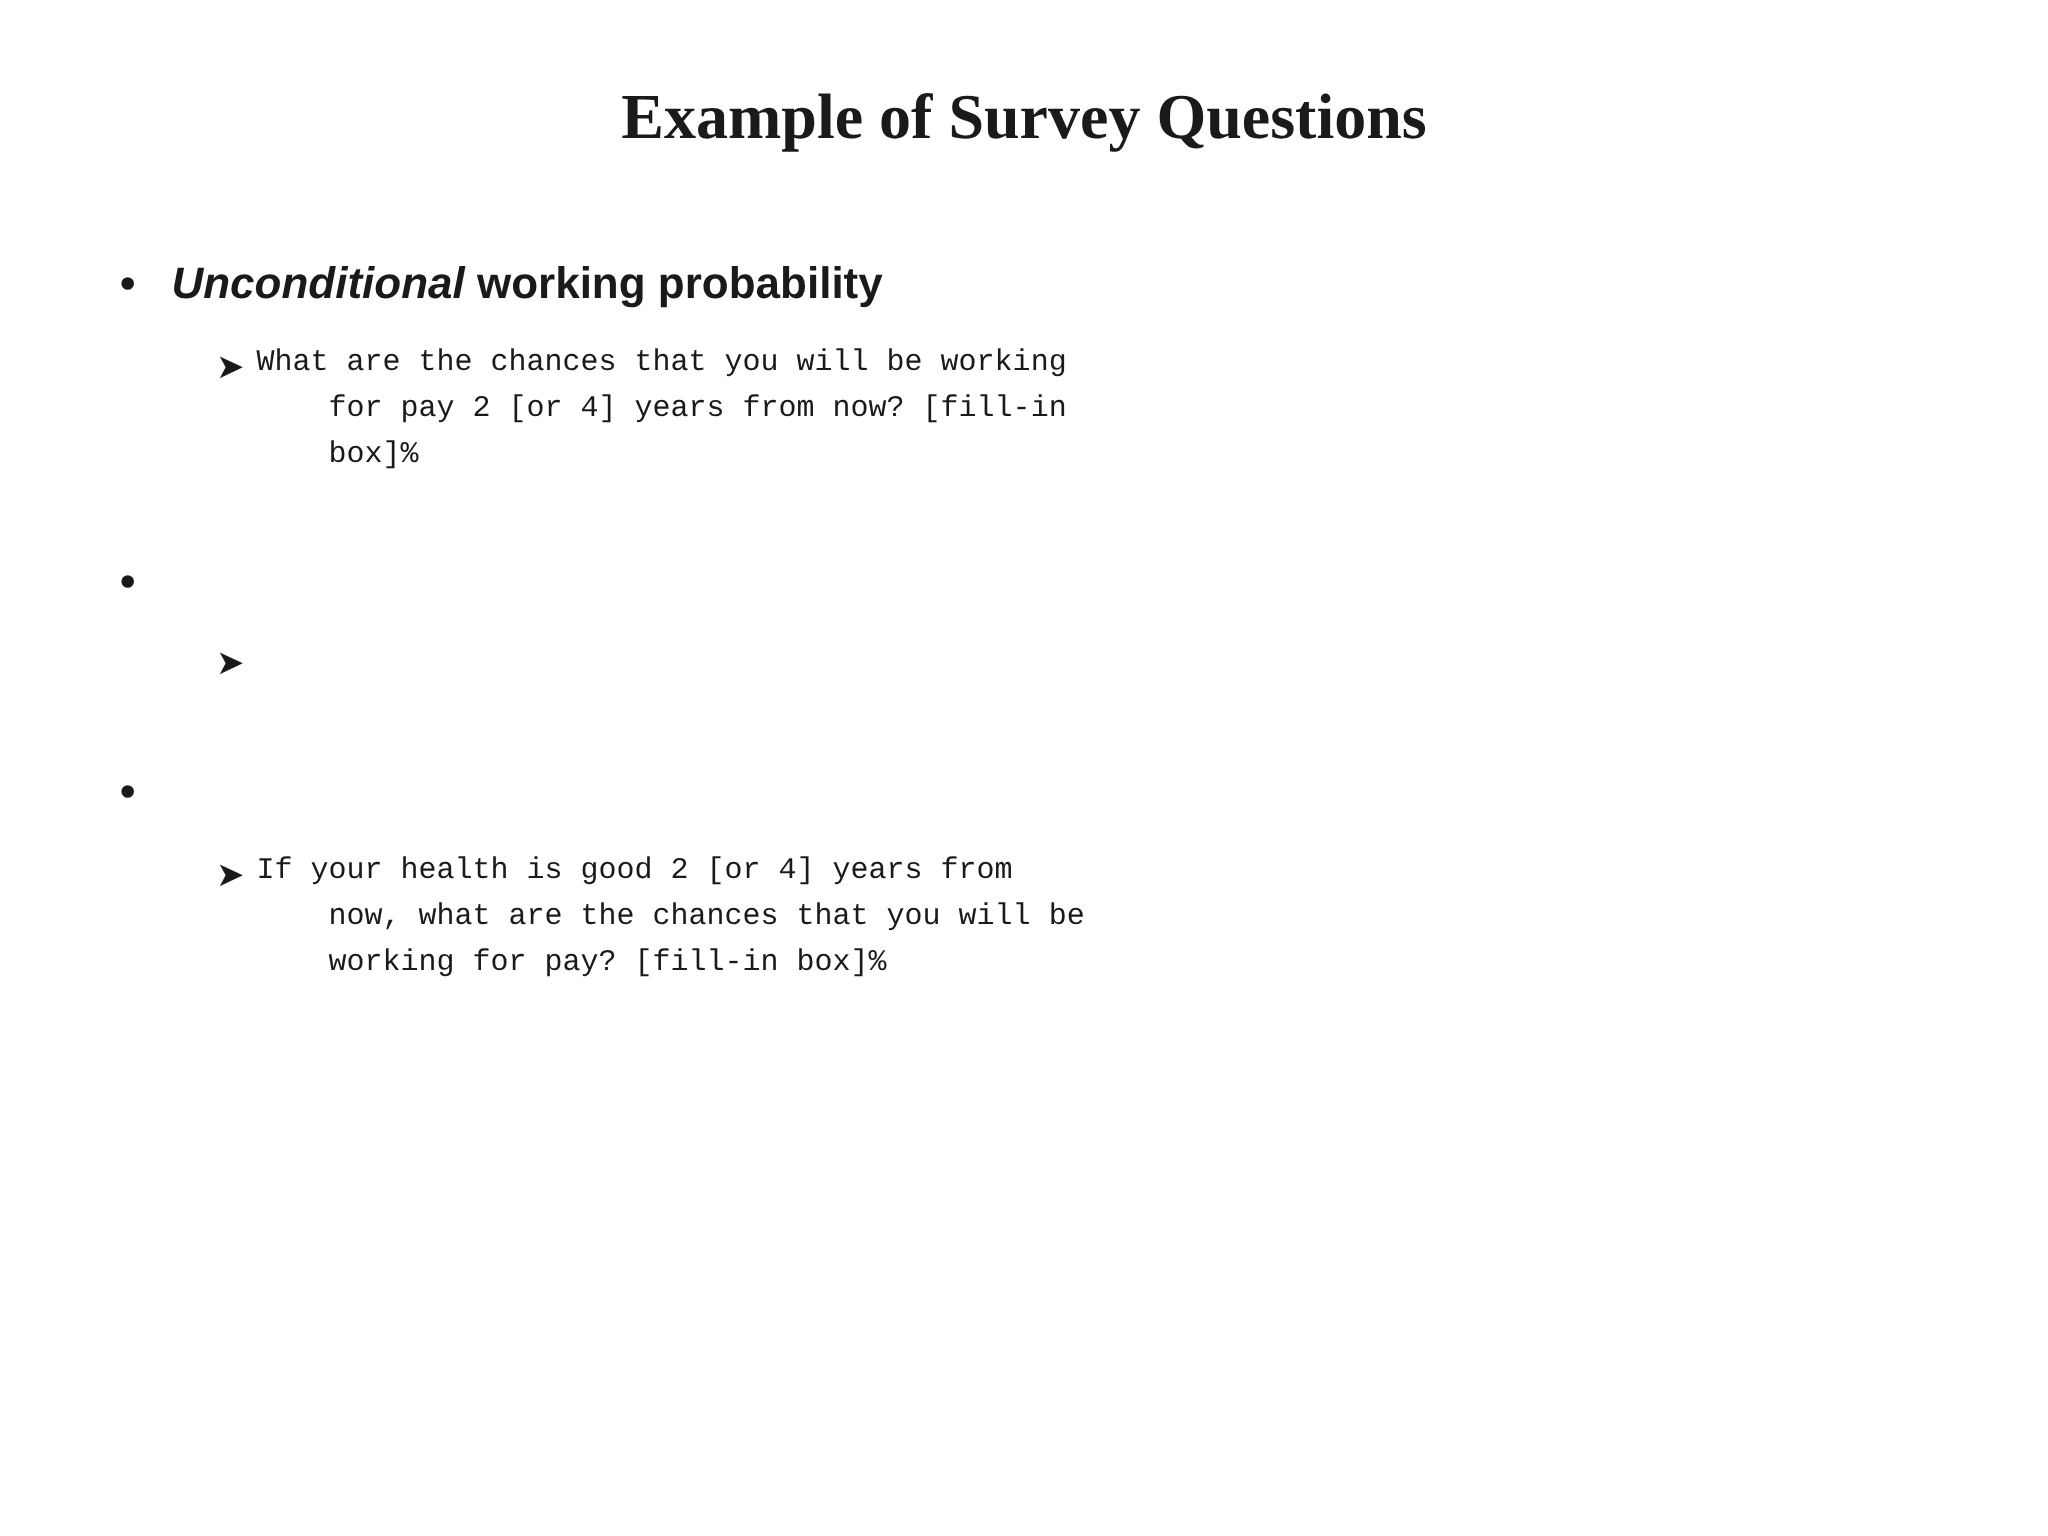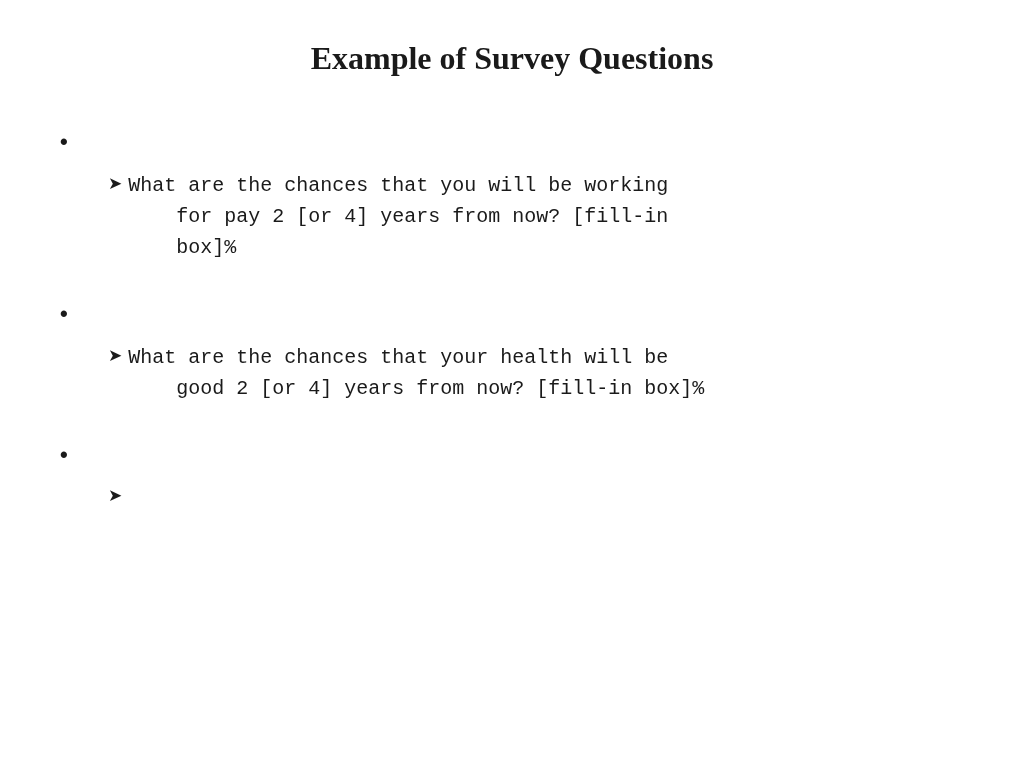--- a/index.html
+++ b/index.html
@@ -80,54 +80,57 @@
       font-size: 17px;
       color: #1a1a1a;
       margin-right: 6px;
       flex-shrink: 0;
       margin-top: 1px;
       line-height: 1.5;
     }
 
     .sub-text {
       font-family: 'Courier New', Courier, monospace;
-      font-size: 20px;
+      font-size: 15px;
       color: #1a1a1a;
       line-height: 1.55;
     }
   </style>
 </head>
 <body>
 
 <h1 class="page-title">Example of Survey Questions</h1>
 
 <div class="content">
 
   <div class="bullet-section">
     <div class="bullet-header">
       <span class="bullet-dot">•</span>
+      <span class="bullet-title">
+        <em>Unconditional</em><span> working probability</span>
+      </span>
     </div>
     <div class="sub-item">
       <span class="arrow">➤</span>
       <span class="sub-text">What are the chances that you will be working<br>&nbsp;&nbsp;&nbsp;&nbsp;for pay 2 [or 4] years from now? [fill-in<br>&nbsp;&nbsp;&nbsp;&nbsp;box]%</span>
     </div>
   </div>
 
   <div class="bullet-section">
     <div class="bullet-header">
       <span class="bullet-dot">•</span>
     </div>
     <div class="sub-item">
       <span class="arrow">➤</span>
-      <span class="sub-text">What are the chances that your health will be<br>&nbsp;&nbsp;&nbsp;&nbsp;good 2 [or 4] years from now? [fill-in box]%</span>
     </div>
   </div>
 
   <div class="bullet-section">
     <div class="bullet-header">
       <span class="bullet-dot">•</span>
     </div>
     <div class="sub-item">
       <span class="arrow">➤</span>
+      <span class="sub-text">If your health is good 2 [or 4] years from<br>&nbsp;&nbsp;&nbsp;&nbsp;now, what are the chances that you will be<br>&nbsp;&nbsp;&nbsp;&nbsp;working for pay? [fill-in box]%</span>
     </div>
   </div>
 
 </div>
 
 </body></html>

